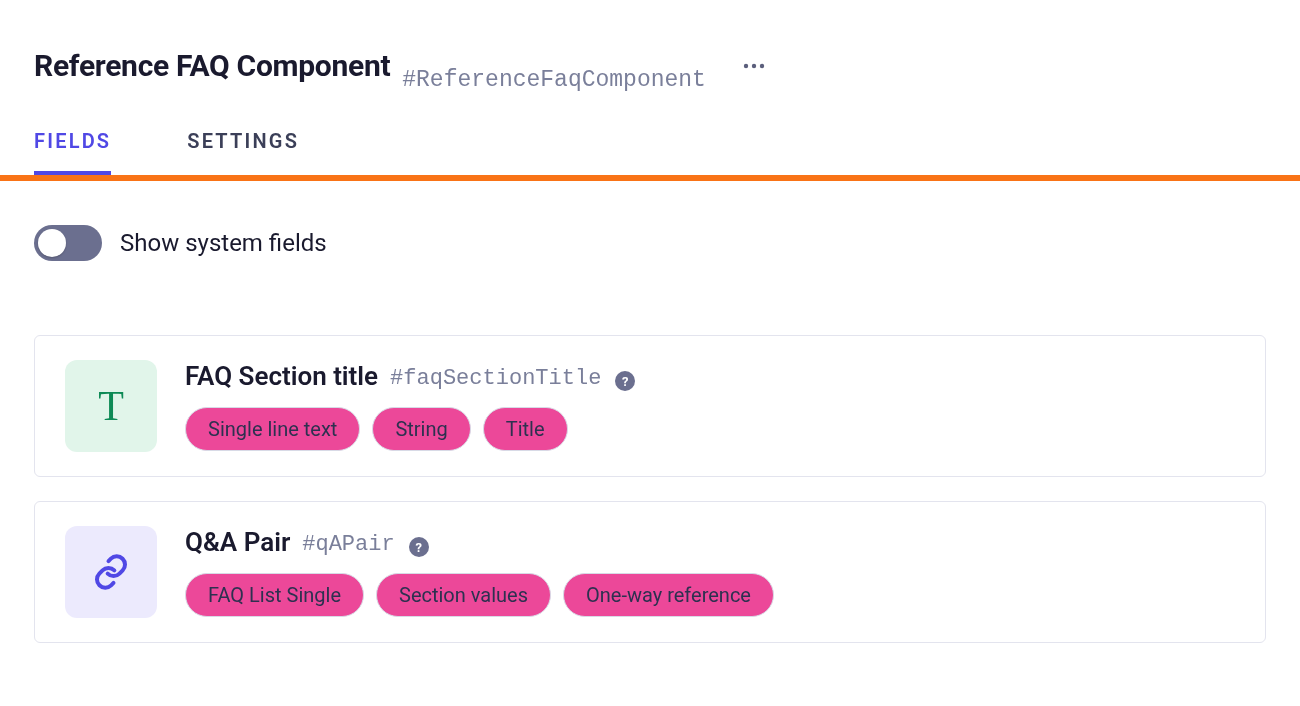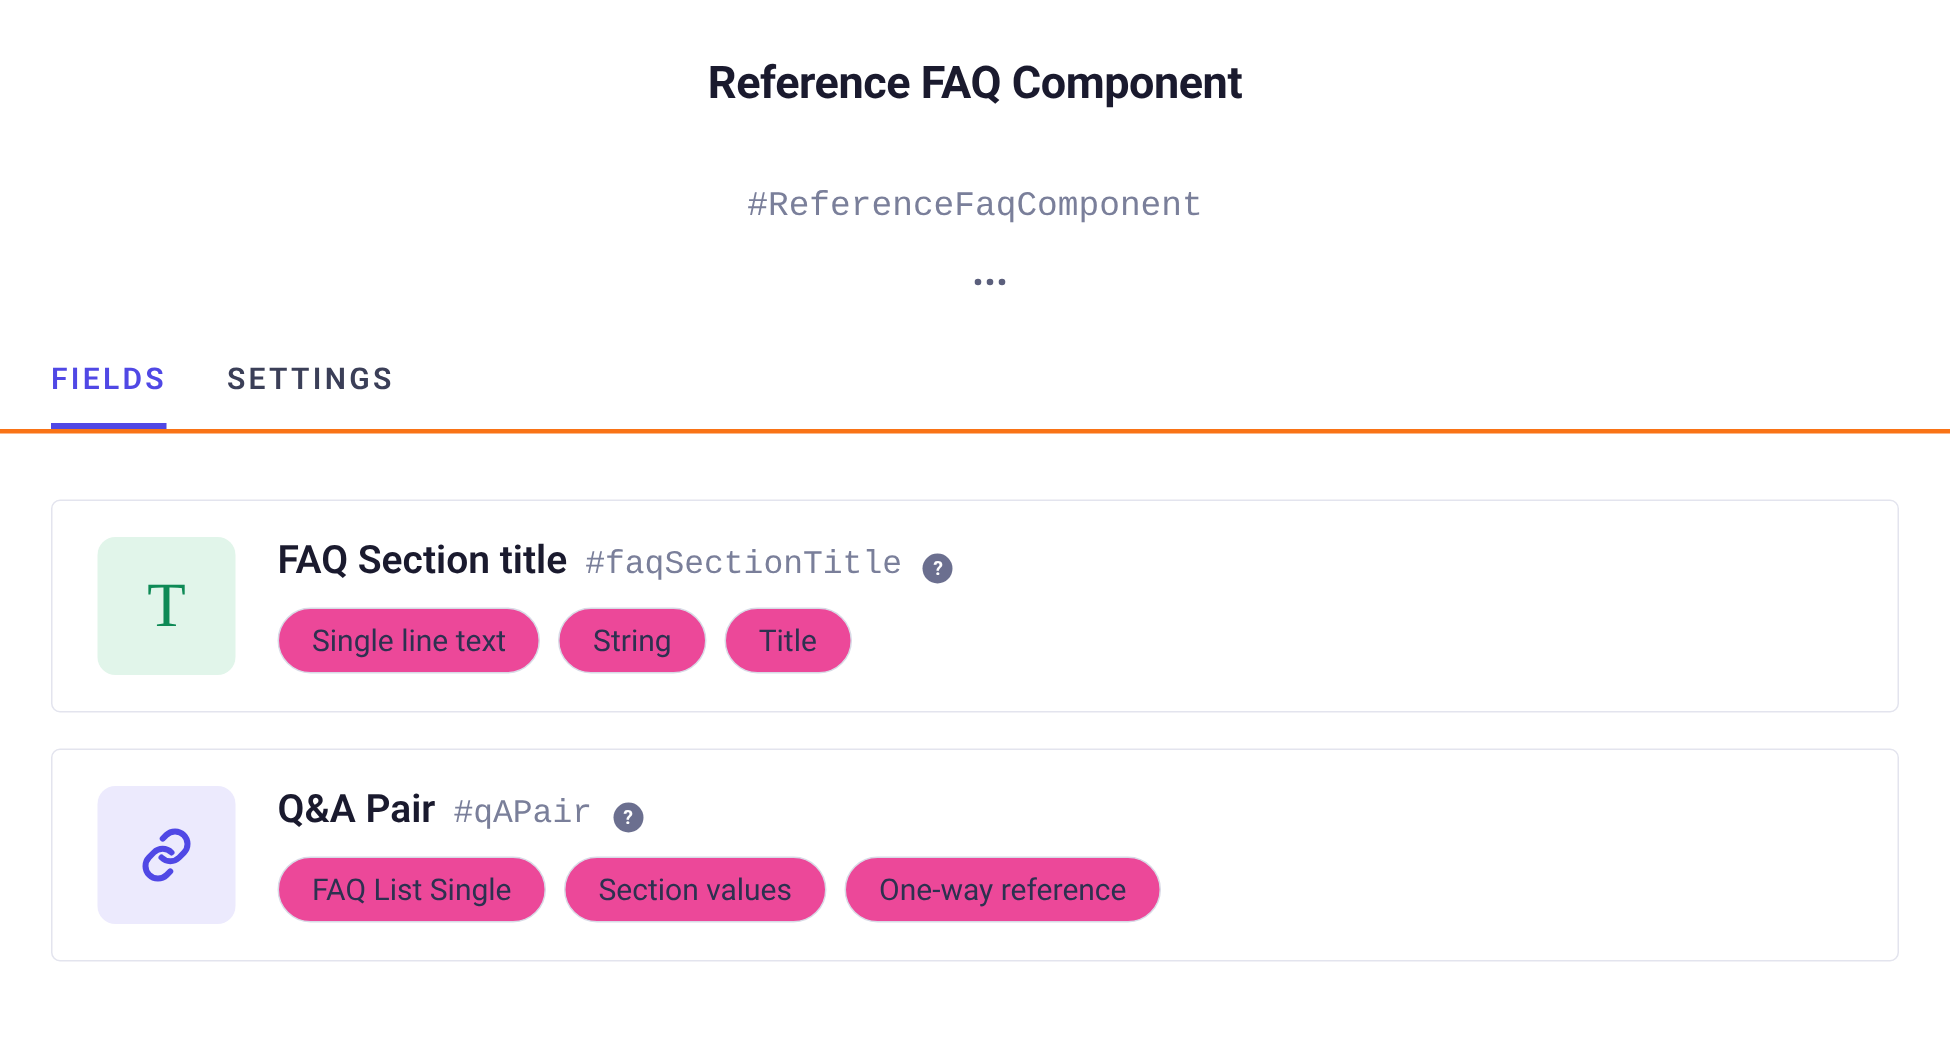--- a/index.html
+++ b/index.html
@@ -11,22 +11,21 @@
       font-family: -apple-system, BlinkMacSystemFont, "Segoe UI", Roboto, Helvetica, Arial, sans-serif;
       background: #ffffff;
       color: #1a1a2e;
       width: 1300px;
       height: 706px;
     }
     .header {
       padding: 38px 34px 0 34px;
       display: flex;
       align-items: center;
-      gap: 22px;
-      flex-direction: column;
+      gap: 12px;
     }
     .page-title {
       font-size: 30px;
       font-weight: 700;
       color: #1a1a2e;
       letter-spacing: -0.3px;
     }
     .page-id {
       font-size: 23px;
       font-weight: 400;
@@ -42,23 +41,23 @@
       width: 32px;
       height: 32px;
       cursor: pointer;
       color: #5b5f7c;
     }
     .more-button svg {
       display: block;
     }
     .tabs {
       display: flex;
-      gap: 40px;
+      gap: 76px;
       padding: 36px 34px 0 34px;
-      border-bottom: 3px solid #f97316;
+      border-bottom: 6px solid #f97316;
     }
     .tab {
       font-size: 20px;
       font-weight: 600;
       letter-spacing: 2.2px;
       padding-bottom: 18px;
       cursor: pointer;
       border-bottom: 4px solid transparent;
       color: #3b3f58;
     }
@@ -195,20 +194,26 @@
   </div>
 </div>
 
 <div class="tabs">
   <div class="tab active">FIELDS</div>
   <div class="tab">SETTINGS</div>
 </div>
 
 <div class="content">
 
+  <div class="toggle-row">
+    <div class="toggle">
+      <div class="toggle-thumb"></div>
+    </div>
+    <span class="toggle-label">Show system fields</span>
+  </div>
 
   <div class="field-card">
     <div class="field-icon text">
       <span>T</span>
     </div>
     <div class="field-body">
       <div class="field-title-row">
         <span class="field-title">FAQ Section title</span>
         <span class="field-id">#faqSectionTitle</span>
         <span class="help-icon">?</span>

